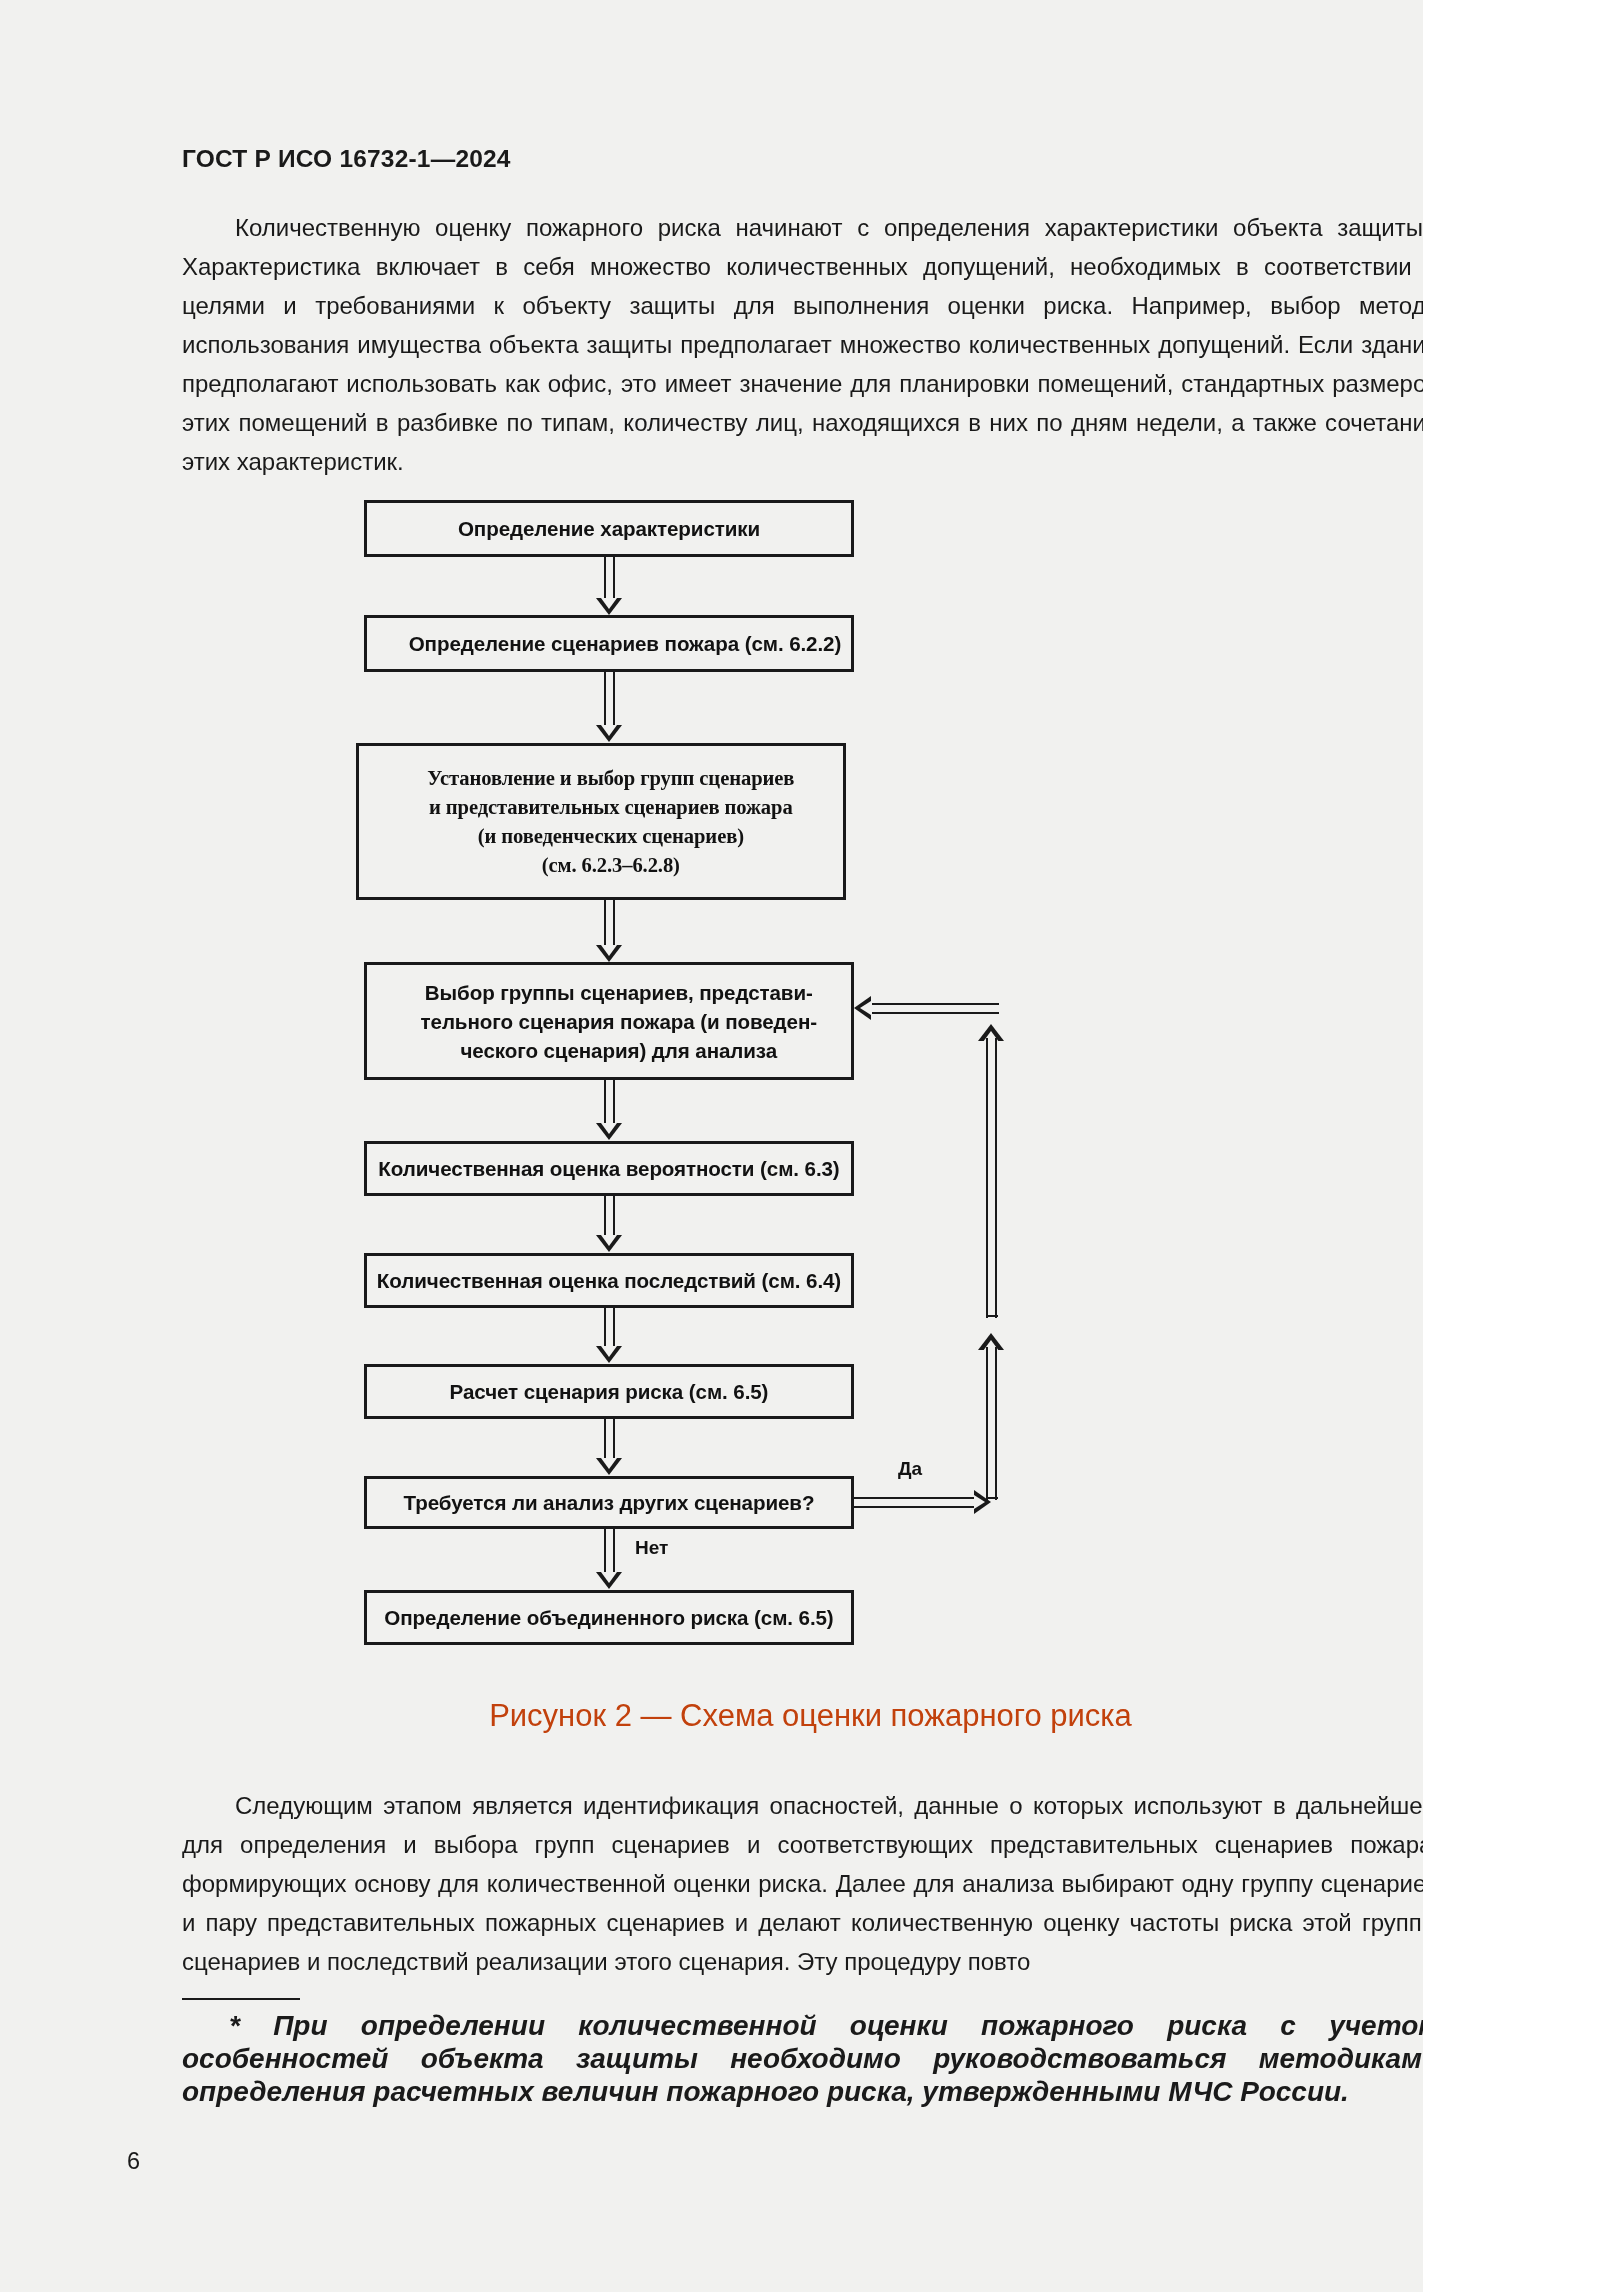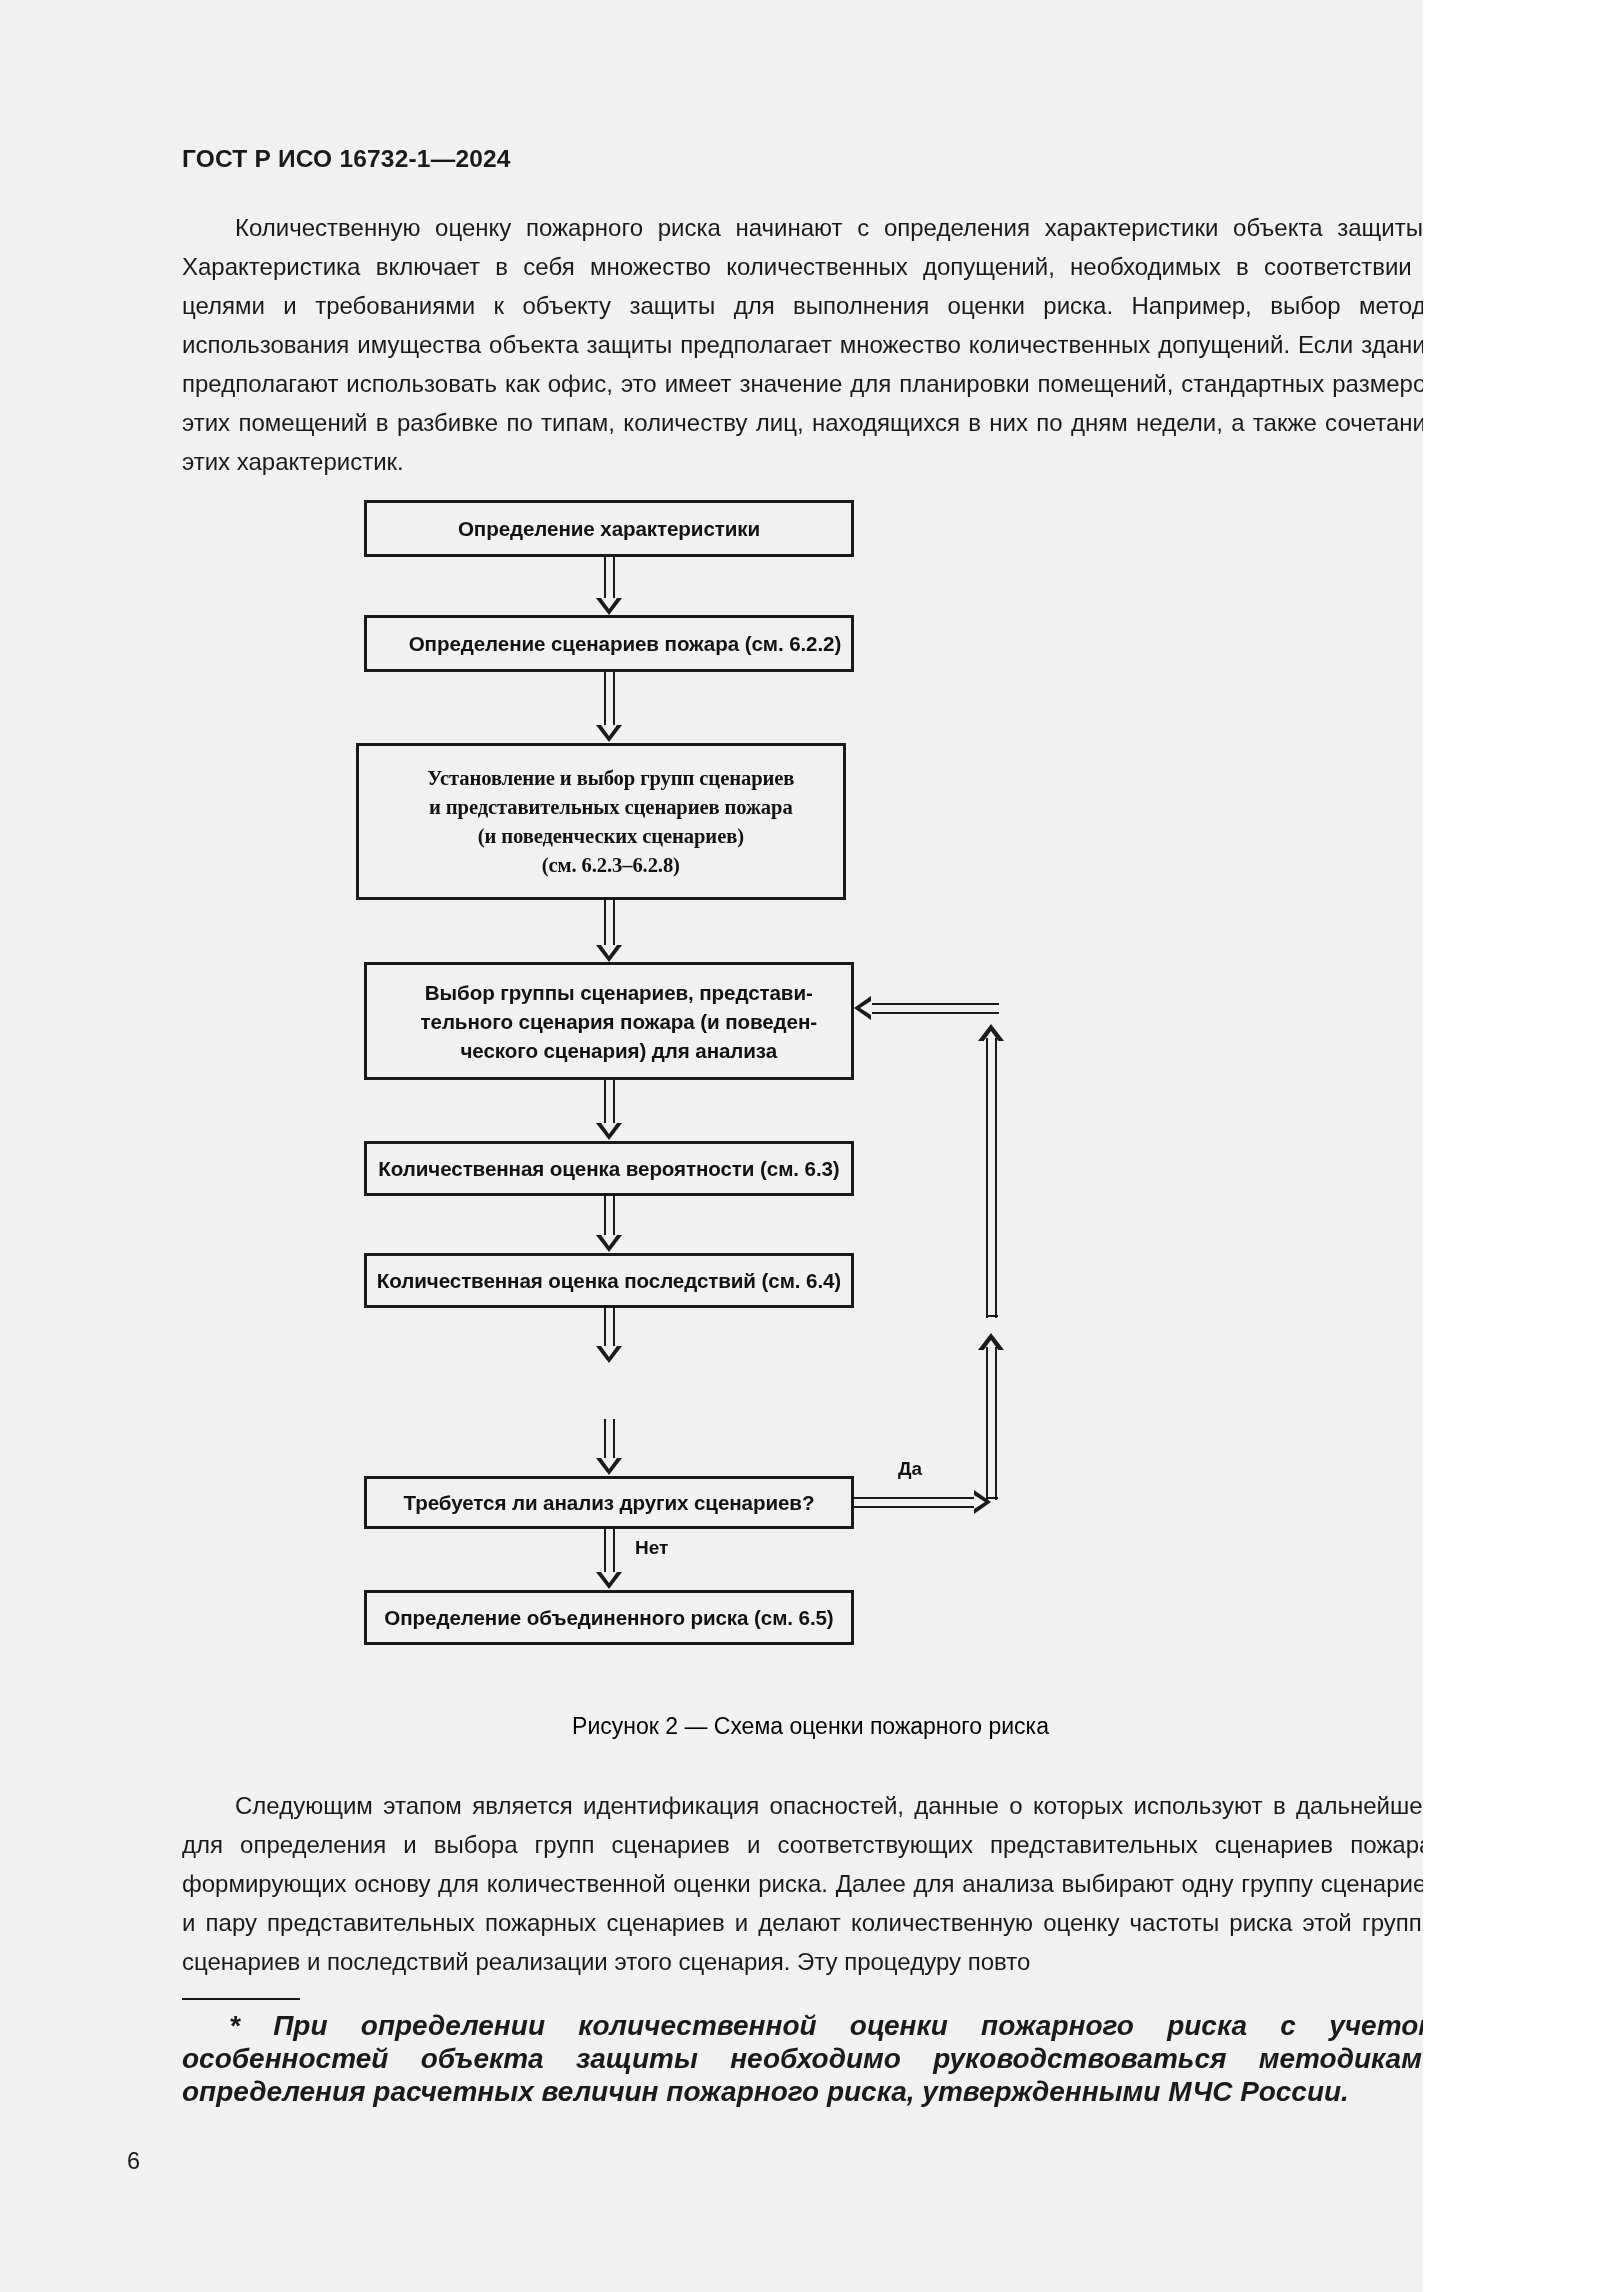--- a/index.html
+++ b/index.html
@@ -193,23 +193,22 @@
     font-weight: bold;
     color: #121212;
   }
 
   .fig-caption {
     position: absolute;
     left: 0;
     top: 1208px;
     width: 1257px;
     text-align: center;
-    font-size: 23px;
-    color: #000000;
-    margin-top: 15px;
+    font-size: 31px;
+    color: #c2410c;
   }
 
   
   .footnote-rule {
     position: absolute;
     left: 0;
     top: 1998px;
     width: 118px;
     border-top: 2.9px solid #1a1a1a;
   }
@@ -314,20 +313,23 @@
         <span>Количественная оценка последствий (см. 6.4)</span>
       </div>
 
       <div class="arrow-down" style="left:414px; top:817px; height:57px;">
         <div class="shaft-l" style="height:39px;"></div>
         <div class="shaft-r" style="height:39px;"></div>
         <div class="head" style="top:39px;"></div>
         <div class="head-inner" style="top:39px;"></div>
       </div>
 
+      <div class="fc-box" style="left:182px; top:874px; width:490px; height:55px;">
+        <span>Расчет сценария риска (см. 6.5)</span>
+      </div>
 
       <div class="arrow-down" style="left:414px; top:929px; height:57px;">
         <div class="shaft-l" style="height:39px;"></div>
         <div class="shaft-r" style="height:39px;"></div>
         <div class="head" style="top:39px;"></div>
         <div class="head-inner" style="top:39px;"></div>
       </div>
 
       <div class="fc-box" style="left:182px; top:986px; width:490px; height:53px;">
         <span>Требуется ли анализ других сценариев?</span>

